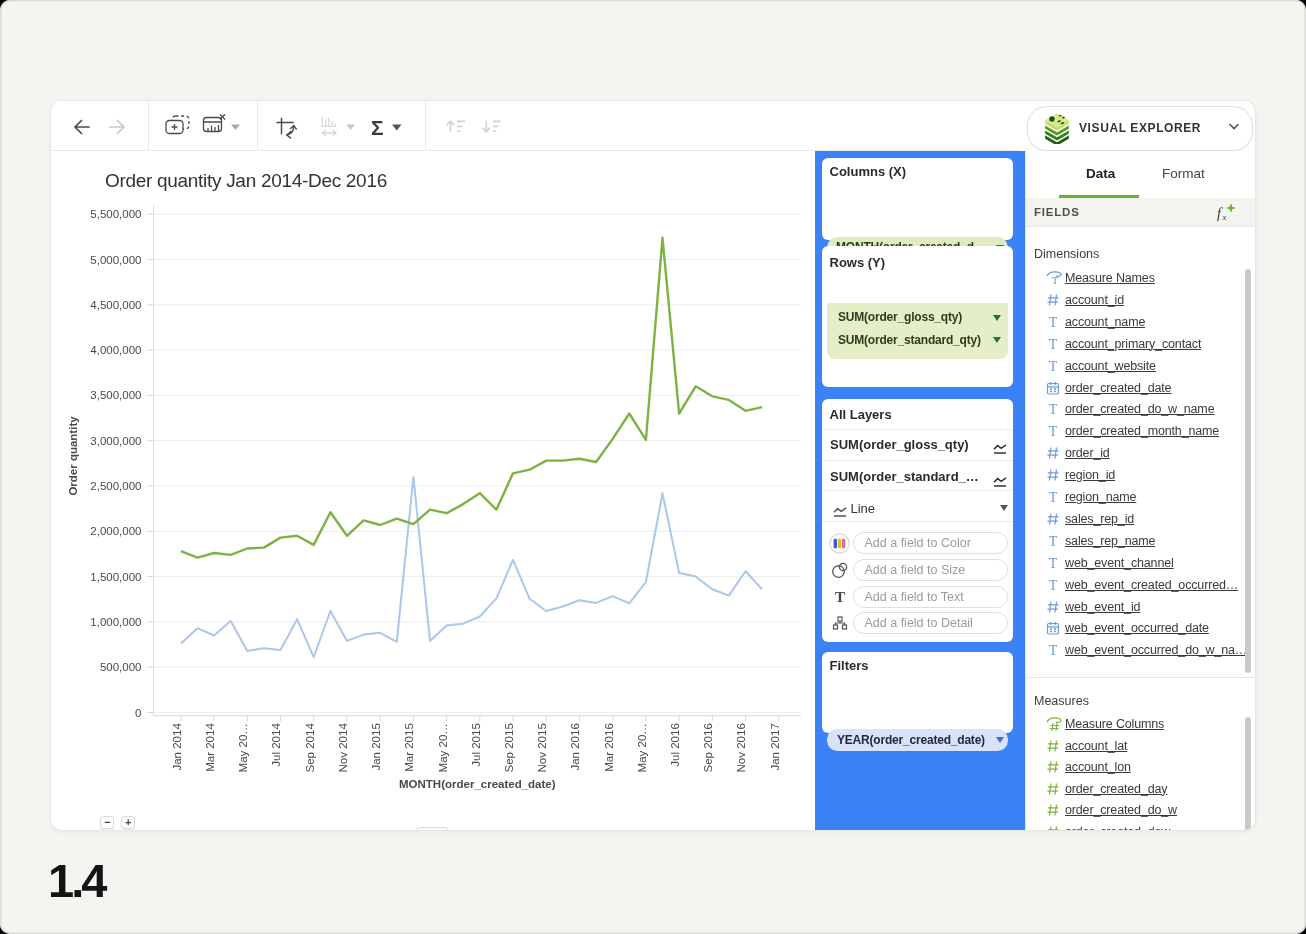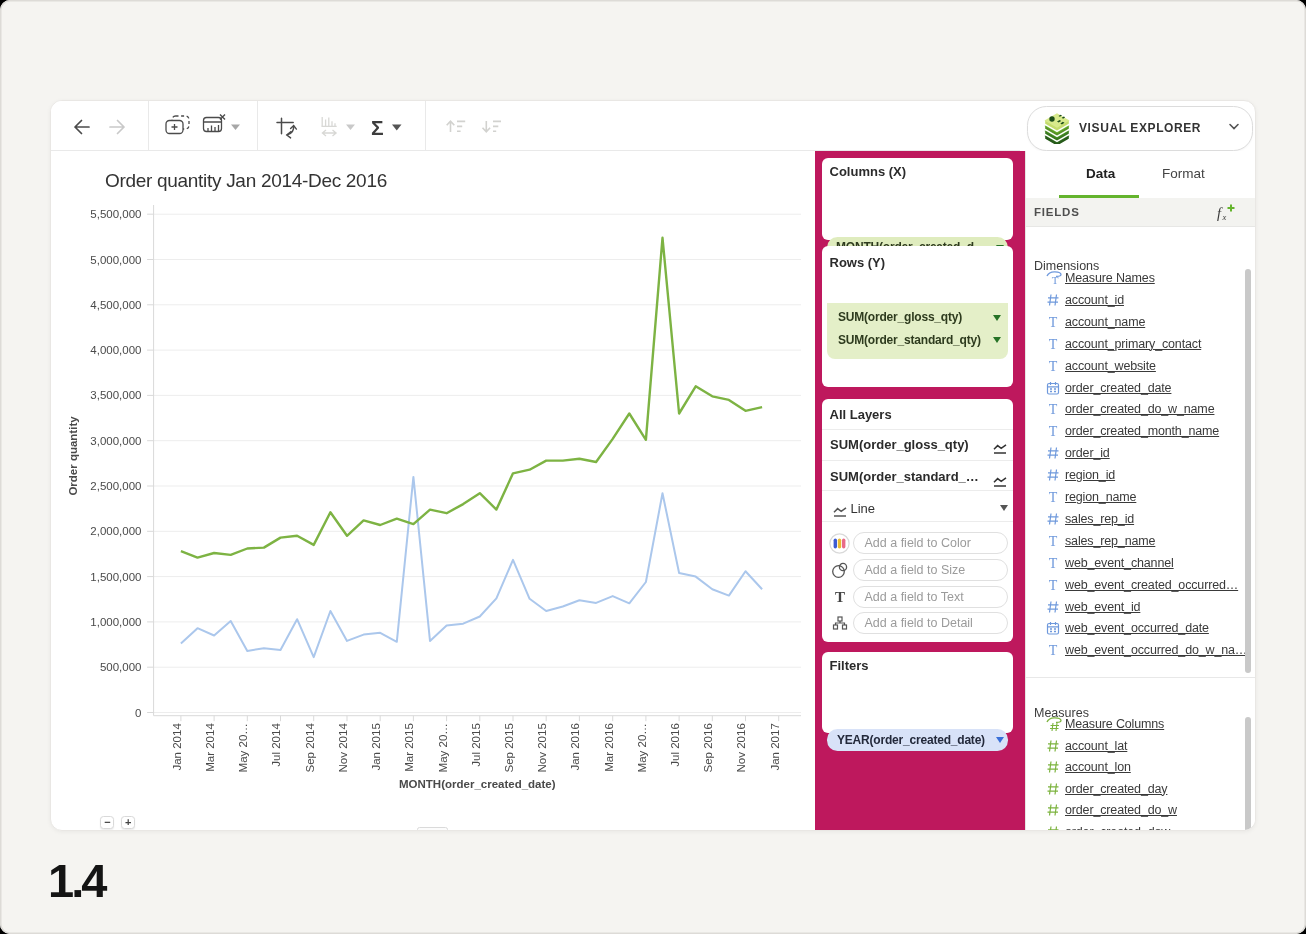--- a/index.html
+++ b/index.html
@@ -17,39 +17,39 @@
              border-bottom:1px solid #e9e9e9; background:#fff; }
   .tdiv { position:absolute; top:0; width:1px; height:49px; background:#e9e9e9; }
   
   .vebtn { position:absolute; left:976px; top:5px; width:226px; height:45px;
            background:#fff; border:1px solid #dcdcdc; border-radius:19.5px;
            box-shadow:0 1px 2px rgba(0,0,0,.04); }
   .vebtn .lbl { position:absolute; left:51px; top:13.5px; font-size:12px; font-weight:bold;
                 letter-spacing:0.6px; color:#333; }
   
   .panelcol { position:absolute; left:764px; top:50px; width:224px; height:681px;
-              background:#be185d; }
+              background:#3b82f6; }
   .pcard { position:absolute; left:7px; width:191px; background:#fff; border-radius:6px; }
   .ptitle { position:absolute; left:7.5px; font-size:13px; font-weight:bold; color:#2b2b2b; }
   .pill { position:absolute; left:5px; width:181px; height:21px; border-radius:10.5px;
           font-size:12px; font-weight:bold; line-height:21px; letter-spacing:-0.2px;margin-top:46px; }
   .pill .txt { position:absolute; left:13px; white-space:nowrap; }
   .caret { position:absolute; width:0; height:0; border-left:4.5px solid transparent;
            border-right:4.5px solid transparent; border-top:6px solid #267326; }
   .hr { position:absolute; left:0; width:191px; height:1px; background:#ececec; }
   .finput { position:absolute; left:30.5px; width:155px; height:22.5px; border:1px solid #e0e0e0;
             border-radius:11.5px; font-size:12.5px; color:#9b9b9b; line-height:21px;
             padding-left:11px; background:#fff; }
   
   .sidebar { position:absolute; left:974px; top:50px; width:232px; height:681px; background:#fff;
              border-left:1px solid #e6e6e3; }
   .tab { position:absolute; top:15px; font-size:13.5px; }
   .fieldsband { position:absolute; left:0; top:47px; width:231px; height:29px;
                 background:#f3f3f0; border-bottom:1px solid #e7e7e5; }
-  .seclabel { position:absolute; left:8px; font-size:12.5px; color:#3c3c3c;margin-top:12px; }
+  .seclabel { position:absolute; left:8px; font-size:12.5px; color:#3c3c3c; }
   .fitem { position:absolute; left:0; width:230px; height:22px; }
   .fitem .t { position:absolute; left:39px; top:3px; font-size:12.5px; color:#3a3a3a; white-space:nowrap; letter-spacing:-0.15px;text-decoration:underline; }
   .fitem .ic { position:absolute; left:19px; top:2px; width:16px; height:16px; }
   .scroll { position:absolute; width:6px; background:#c9c9c9; border-radius:3px; }
   
   .ctitle { position:absolute; left:26px; top:69px; font-size:19px; font-weight:500;
             color:#333; letter-spacing:-0.3px;margin-left:28px; }
   .zbtn { position:absolute; width:14px; height:13.5px; background:#fff; border:1px solid #d9d9d9;
           border-radius:3.5px; box-shadow:0 1px 1.5px rgba(0,0,0,.08); color:#444;
           font-size:11px; font-weight:bold; text-align:center; line-height:11.5px; }

